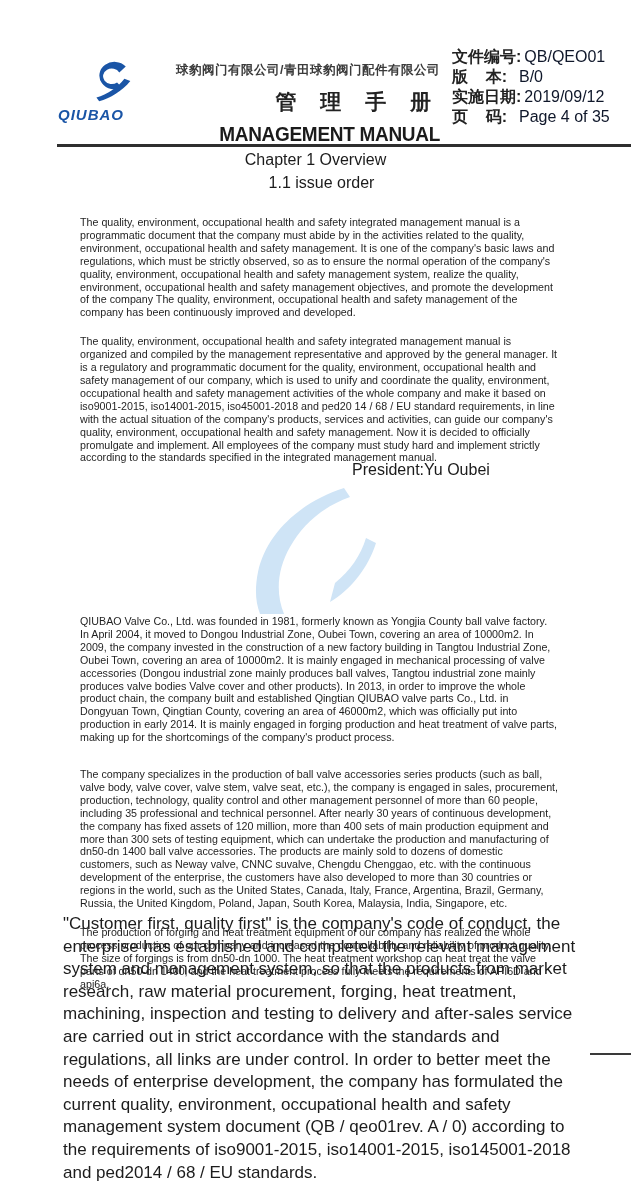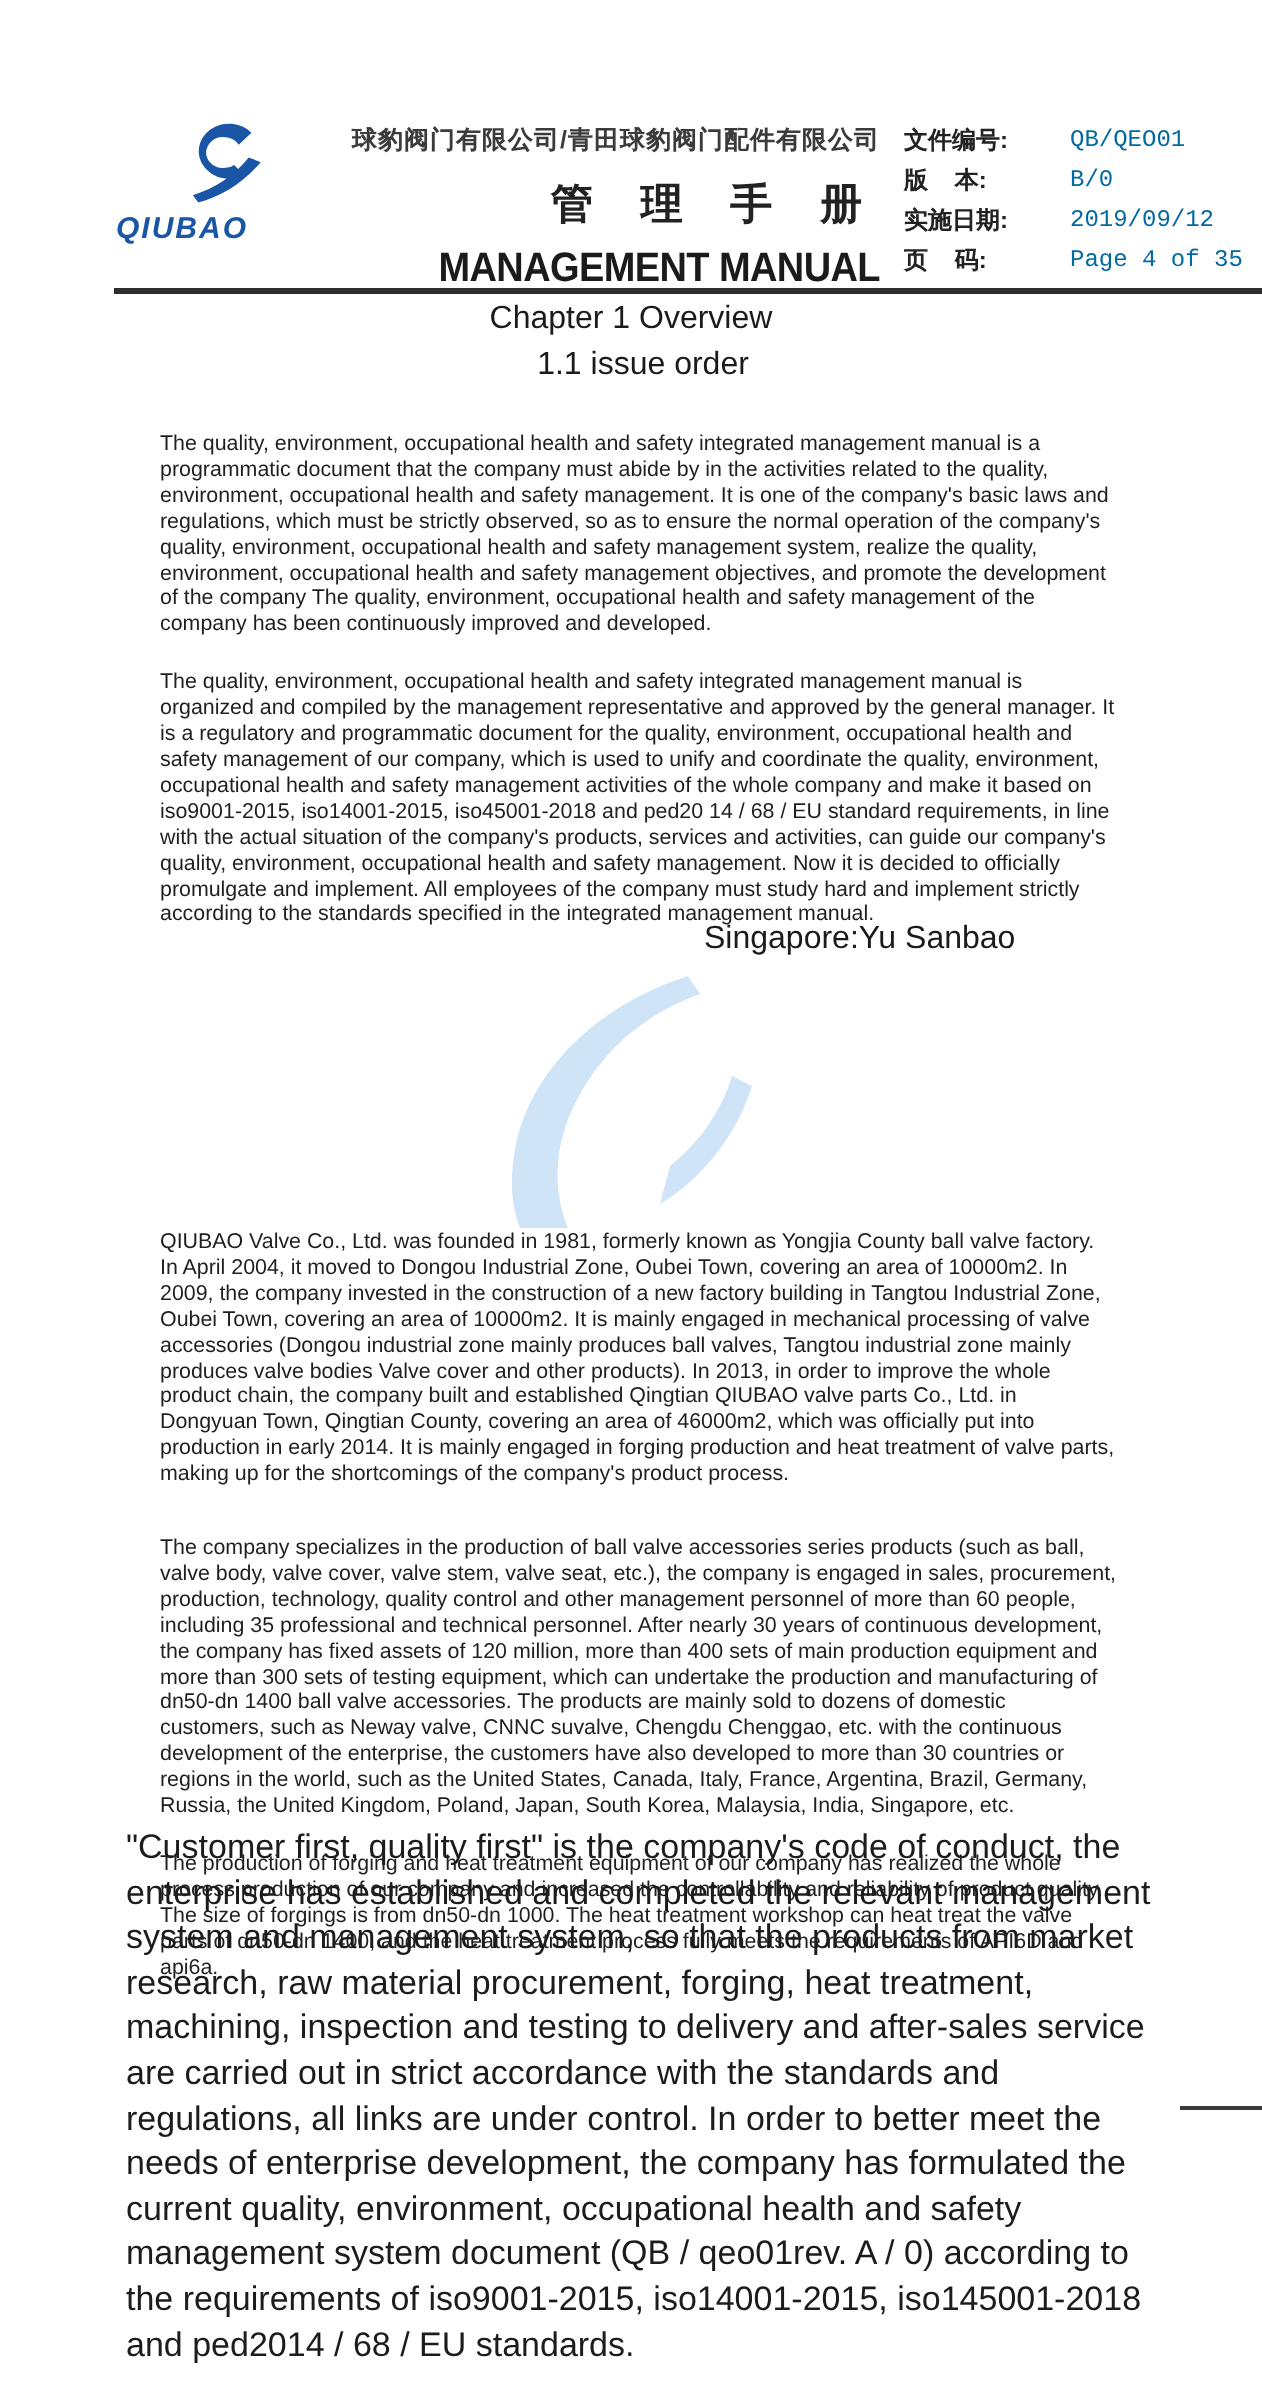--- a/index.html
+++ b/index.html
@@ -57,35 +57,35 @@
     font-size: 19px;
     font-weight: 800;
     letter-spacing: -0.3px;
     color: #1b1b1b;
     transform: scaleY(1.08);
     transform-origin: top center;
     white-space: nowrap;
   }
   .header-meta {
     position: absolute;
-    left: 452px; top: 60px;
+    left: 452px; top: 47px;
     width: 178px;
-    font-size: 12px;
+    font-size: 16px;
   }
   .meta-row { display: flex; line-height: 20px; }
   .meta-label {
     color: #222;
     white-space: pre;
     min-width: 64px;
     font-weight: 600;
   }
   .meta-value {
-    font-family: Liberation Mono, monospace;
-    color: #0369a1;
-    margin-left: 19px;
+    font-family: Liberation Sans, sans-serif;
+    color: #0f172a;
+    margin-left: 3px;
     white-space: nowrap;
   }
   .header-rule {
     position: absolute;
     left: 57px; top: 144px;
     width: 574px; height: 3px;
     background: #2e2e2e;
   }
 
   
@@ -202,21 +202,21 @@
   <div class="header-rule"></div>
 
   <div class="chapter-heading">Chapter 1 Overview</div>
   <div class="section-heading-1-1">1.1 issue order</div>
 
   <div class="body-block" id="block-issue-order">
     <p>The quality, environment, occupational health and safety integrated management manual is a programmatic document that the company must abide by in the activities related to the quality, environment, occupational health and safety management. It is one of the company's basic laws and regulations, which must be strictly observed, so as to ensure the normal operation of the company's quality, environment, occupational health and safety management system, realize the quality, environment, occupational health and safety management objectives, and promote the development of the company The quality, environment, occupational health and safety management of the company has been continuously improved and developed.</p>
     <p>The quality, environment, occupational health and safety integrated management manual is organized and compiled by the management representative and approved by the general manager. It is a regulatory and programmatic document for the quality, environment, occupational health and safety management of our company, which is used to unify and coordinate the quality, environment, occupational health and safety management activities of the whole company and make it based on iso9001-2015, iso14001-2015, iso45001-2018 and ped20 14 / 68 / EU standard requirements, in line with the actual situation of the company's products, services and activities, can guide our company's quality, environment, occupational health and safety management. Now it is decided to officially promulgate and implement. All employees of the company must study hard and implement strictly according to the standards specified in the integrated management manual.</p>
   </div>
 
-  <div class="president-line">Singapore:Yu Sanbao</div>
+  <div class="president-line">President:Yu Oubei</div>
 
   <svg class="watermark" viewBox="0 0 156 128" aria-hidden="true">
     <path d="M104 2 C60 16 26 48 18 86 C15 101 15 115 20 128 L44 128 C35 106 38 82 50 61 C62 40 80 22 110 11 Z" fill="#cfe4f6"></path>
     <path d="M126 52 C121 69 110 85 95 97 L90 116 C112 103 129 80 136 57 Z" fill="#cfe4f6"></path>
   </svg>
 
 
   <div class="body-block" id="block-profile-1">
     <p>QIUBAO Valve Co., Ltd. was founded in 1981, formerly known as Yongjia County ball valve factory. In April 2004, it moved to Dongou Industrial Zone, Oubei Town, covering an area of 10000m2. In 2009, the company invested in the construction of a new factory building in Tangtou Industrial Zone, Oubei Town, covering an area of 10000m2. It is mainly engaged in mechanical processing of valve accessories (Dongou industrial zone mainly produces ball valves, Tangtou industrial zone mainly produces valve bodies Valve cover and other products). In 2013, in order to improve the whole product chain, the company built and established Qingtian QIUBAO valve parts Co., Ltd. in Dongyuan Town, Qingtian County, covering an area of 46000m2, which was officially put into production in early 2014. It is mainly engaged in forging production and heat treatment of valve parts, making up for the shortcomings of the company's product process.</p>
   </div>

